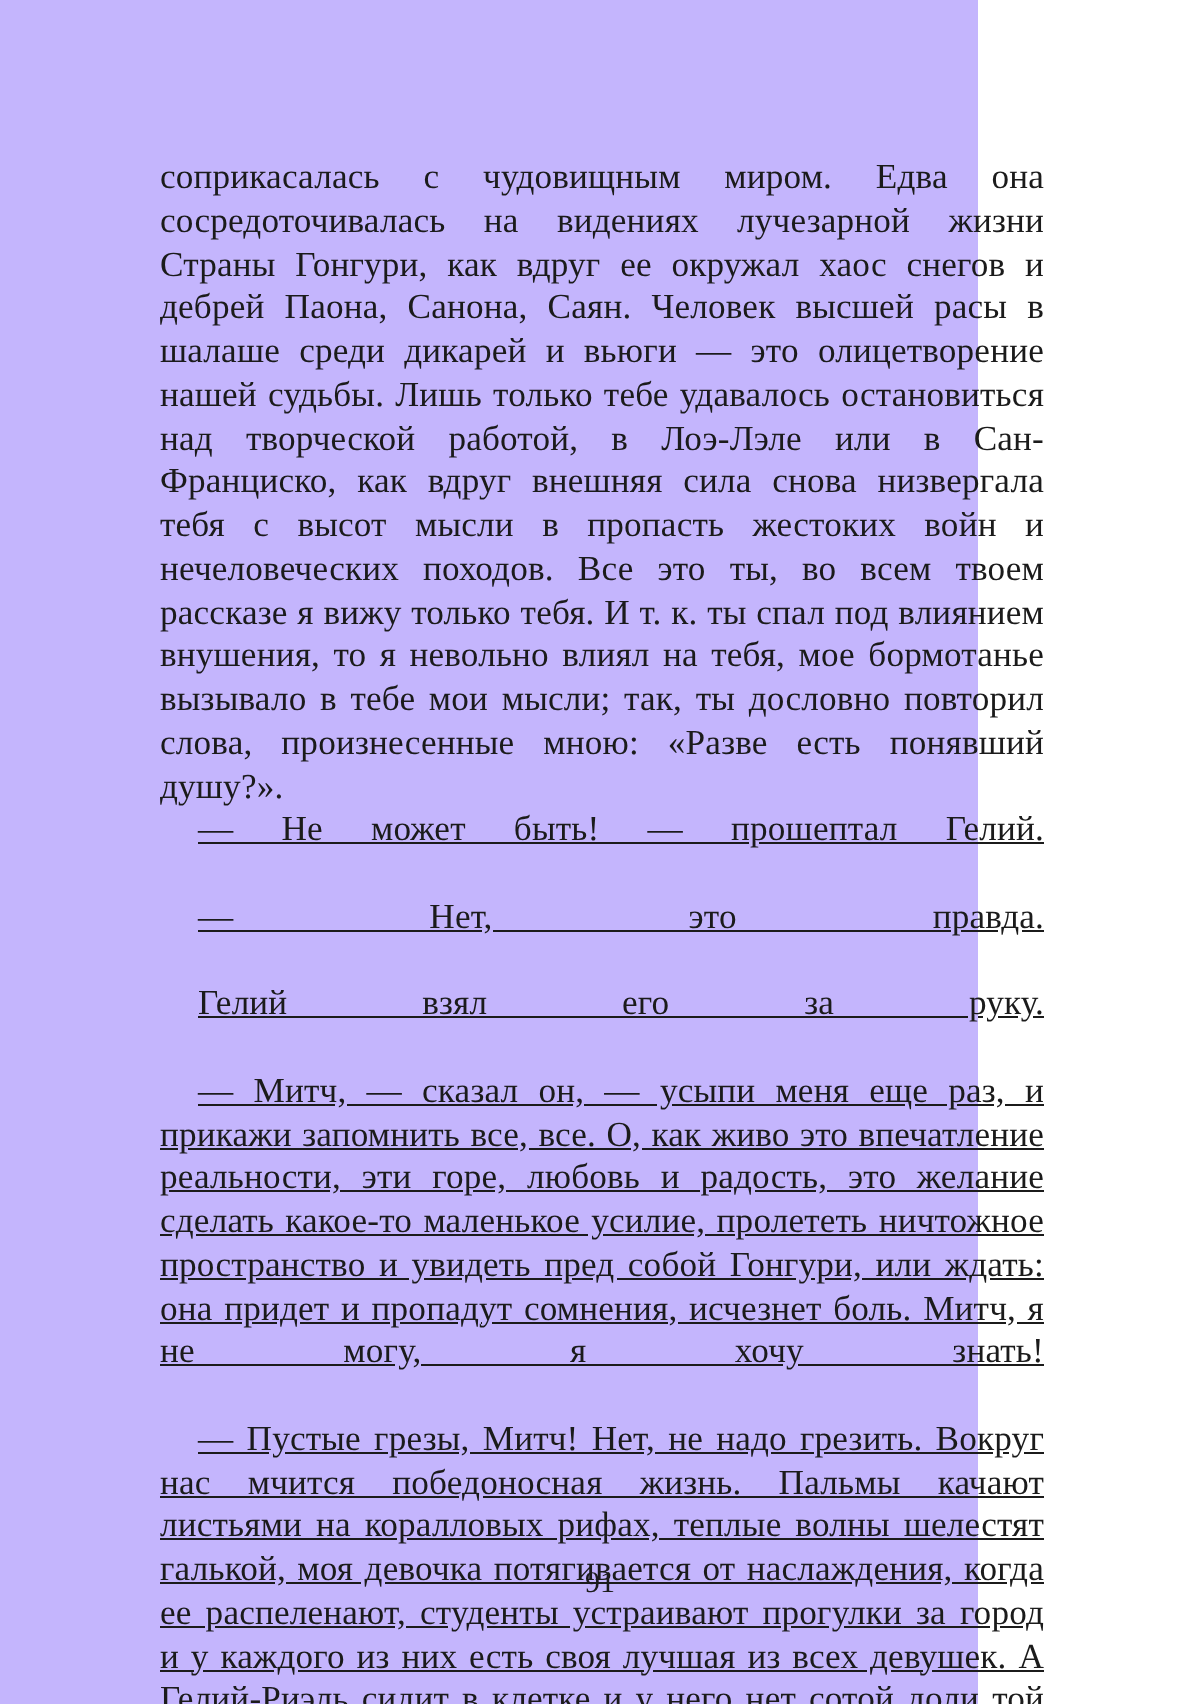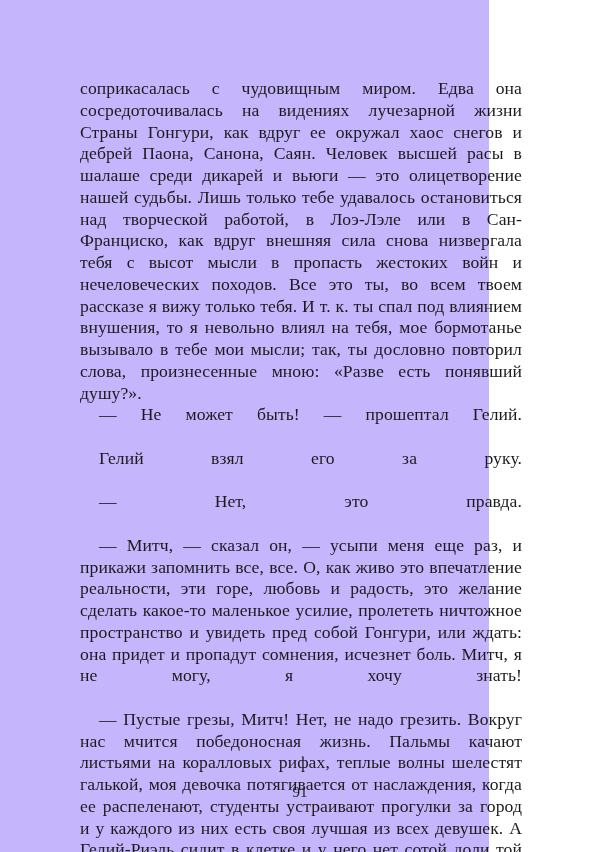--- a/index.html
+++ b/index.html
@@ -47,20 +47,21 @@
   }
 
   
   #text-block p.cont {
     text-indent: 0;
   }
 
   
   #text-block p.ind {
     text-indent: 19px;
+    text-decoration: underline;
   }
 
   
   #text-block p::after {
     content: "";
     display: inline-block;
     width: 100%;
   }
   #text-block p.fulljust::after {
     content: none;
@@ -79,22 +80,22 @@
   }
 </style>
 </head>
 <body>
 
 <div id="page">
 
   <div id="text-block">
     <p class="cont fulljust">соприкасалась с чудовищным миром. Едва она сосредоточивалась на видениях лучезарной жизни Страны Гонгури, как вдруг ее окружал хаос снегов и дебрей Паона, Санона, Саян. Человек высшей расы в шалаше среди дикарей и вьюги — это олицетворение нашей судьбы. Лишь только тебе удавалось остановиться над творческой работой, в Лоэ-Лэле или в Сан-Франциско, как вдруг внешняя сила снова низвергала тебя с высот мысли в пропасть жестоких войн и нечеловеческих походов. Все это ты, во всем твоем рассказе я вижу только тебя. И т. к. ты спал под влиянием внушения, то я невольно влиял на тебя, мое бормотанье вызывало в тебе мои мысли; так, ты дословно повторил слова, произнесенные мною: «Разве есть понявший душу?».</p>
     <p class="ind">— Не может быть! — прошептал Гелий.</p>
+    <p class="ind">— Нет, это правда.</p>
     <p class="ind">Гелий взял его за руку.</p>
-    <p class="ind">— Нет, это правда.</p>
     <p class="ind">— Митч, — сказал он, — усыпи меня еще раз, и прикажи запомнить все, все. О, как живо это впечатление реальности, эти горе, любовь и радость, это желание сделать какое-то маленькое усилие, пролететь ничтожное пространство и увидеть пред собой Гонгури, или ждать: она придет и пропадут сомнения, исчезнет боль. Митч, я не могу, я хочу знать!</p>
     <p class="ind">— Пустые грезы, Митч! Нет, не надо грезить. Вокруг нас мчится победоносная жизнь. Пальмы качают листьями на коралловых рифах, теплые волны шелестят галькой, моя девочка потягивается от наслаждения, когда ее распеленают, студенты устраивают прогулки за город и у каждого из них есть своя лучшая из всех девушек. А Гелий-Риэль сидит в клетке и у него нет сотой доли той силы, чтобы ее разрушить!.. Нет, Митч, довольно. Я готов. И я не боюсь смерти. Один раз я уже умирал молодым.</p>
 
   </div>
 
   <div id="page-number">91</div>
 
 </div>
 
 </body></html>

